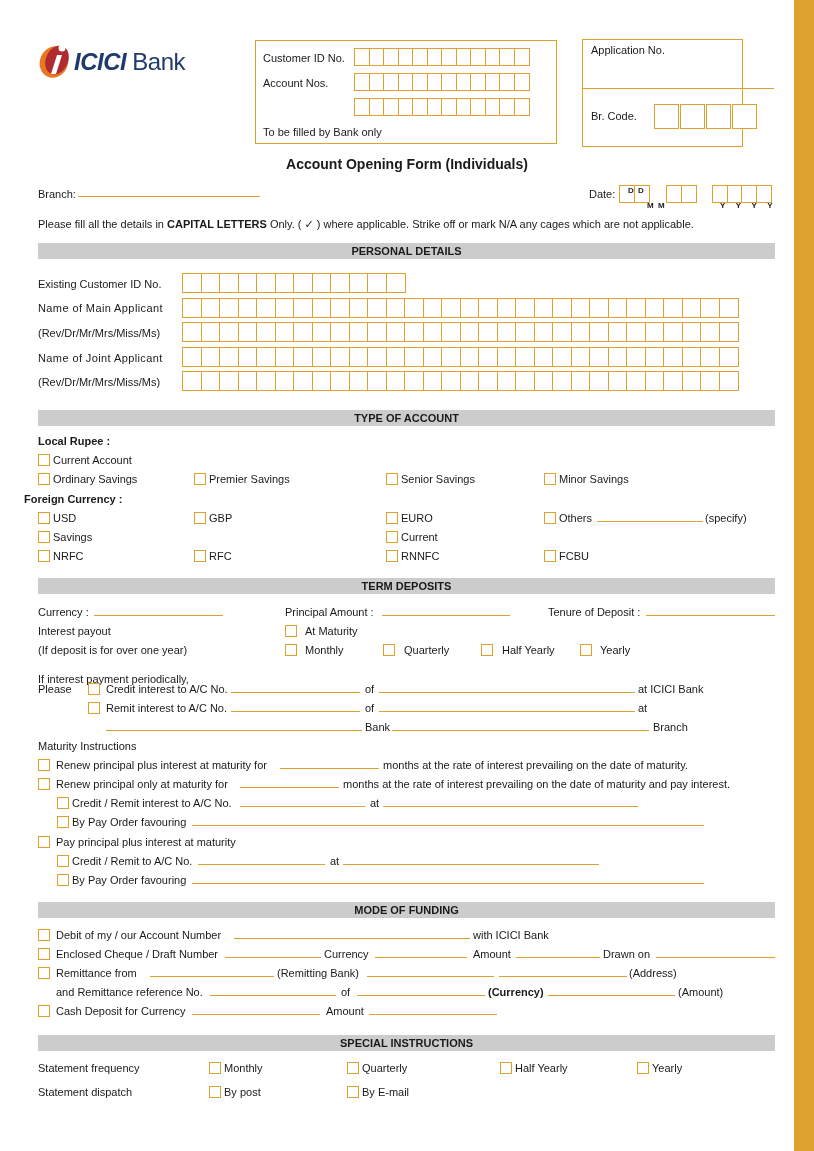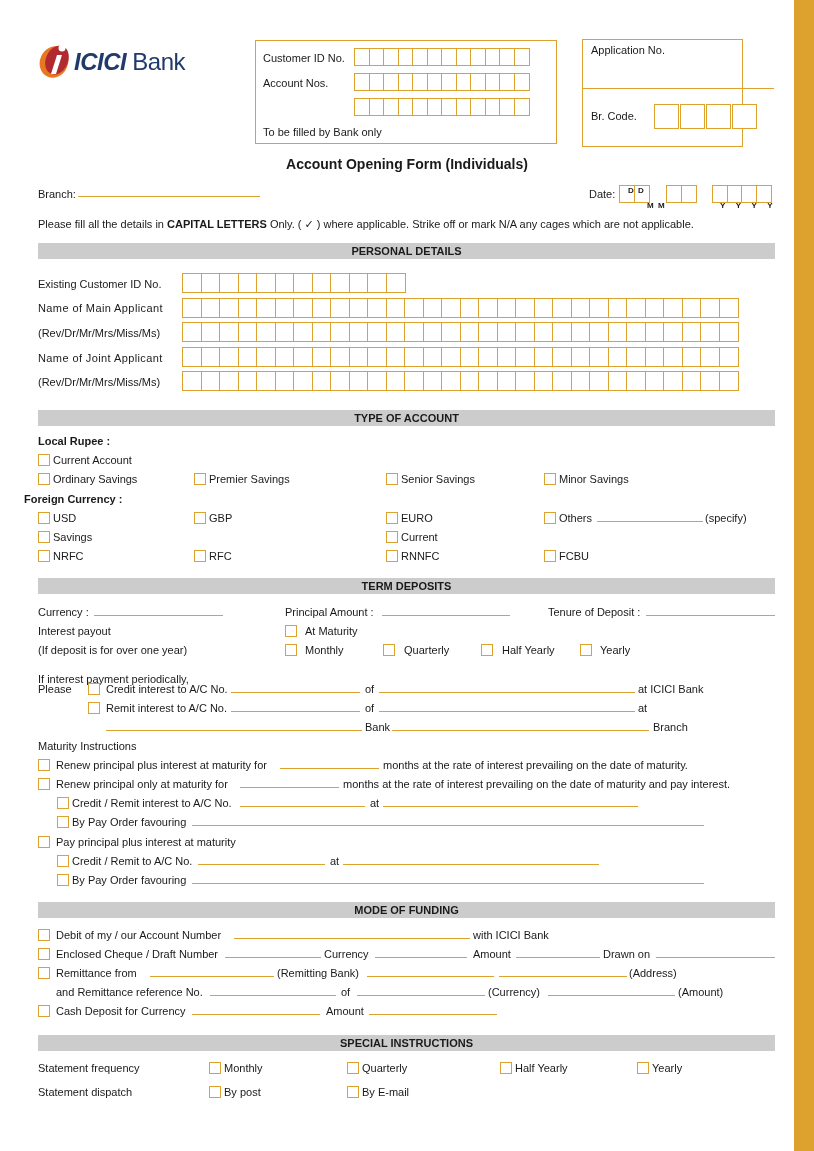--- a/index.html
+++ b/index.html
@@ -421,21 +421,21 @@
 <div class="uline" style="left:150px;top:976px;width:124px;"></div>
 <div class="lbl" style="left:277px;top:967px;">(Remitting Bank)</div>
 <div class="uline" style="left:367px;top:976px;width:127px;"></div>
 <div class="uline" style="left:499px;top:976px;width:128px;"></div>
 <div class="lbl" style="left:629px;top:967px;">(Address)</div>
 
 <div class="lbl" style="left:56px;top:986px;">and Remittance reference No.</div>
 <div class="uline" style="left:210px;top:995px;width:126px;"></div>
 <div class="lbl" style="left:341px;top:986px;">of</div>
 <div class="uline" style="left:357px;top:995px;width:128px;"></div>
-<div class="lbl" style="left:488px;top:986px;">(Currency)</div>
+<div class="lbl" style="left:488px;top:986px;font-weight:bold;">(Currency)</div>
 <div class="uline" style="left:548px;top:995px;width:127px;"></div>
 <div class="lbl" style="left:678px;top:986px;">(Amount)</div>
 
 <div class="cb" style="left:38px;top:1005px;"></div>
 <div class="lbl" style="left:56px;top:1005px;">Cash Deposit for Currency</div>
 <div class="uline" style="left:192px;top:1014px;width:128px;"></div>
 <div class="lbl" style="left:326px;top:1005px;">Amount</div>
 <div class="uline" style="left:369px;top:1014px;width:128px;"></div>
 
 <div class="section-bar" style="top:1035px;">SPECIAL INSTRUCTIONS</div>

